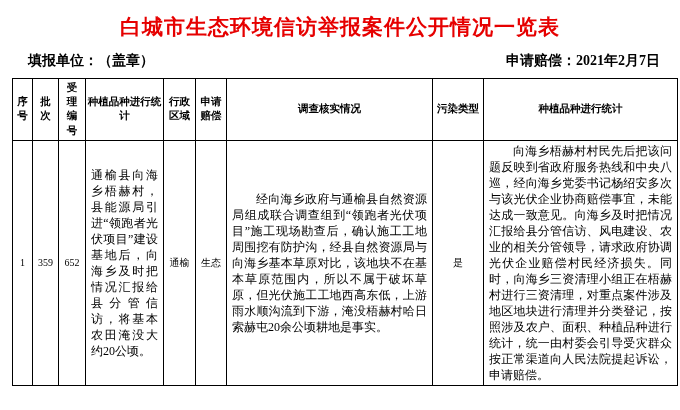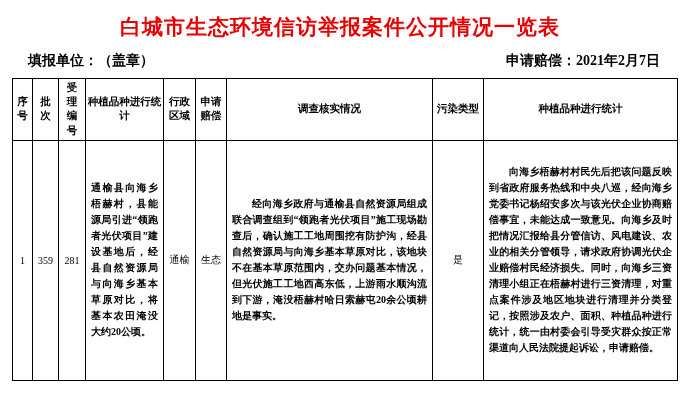--- a/index.html
+++ b/index.html
@@ -48,26 +48,25 @@
   }
   .hw { display: inline-block; word-break: break-all; line-height: 1.35; }
   .w1 { width: 11px; }
   .w2 { width: 22px; }
   td.center {
     text-align: center;
     vertical-align: middle;
     font-size: 10px;
   }
   td.long {
-    font-size: 10px;
+    font-size: 12px;
     line-height: 16px;
     text-align: justify;
     vertical-align: middle;
     padding: 2px 5px;
-    font-weight: bold;
   }
   td.indent { text-indent: 2em; }
 </style>
 </head>
 <body>
 
 <div class="page">
 
   <h1 class="title" style="color: rgb(230, 0, 0);">白城市生态环境信访举报案件公开情况一览表</h1>
 
@@ -98,24 +97,24 @@
         <th><span class="hw w2">申请赔偿</span></th>
         <th>调查核实情况</th>
         <th>污染类型</th>
         <th>种植品种进行统计</th>
       </tr>
     </thead>
     <tbody>
       <tr>
         <td class="center">1</td>
         <td class="center">359</td>
-        <td class="center">281</td>
-        <td class="long">通榆县向海乡梧赫村，县能源局引进“领跑者光伏项目”建设基地后，经县自然资源局与向海乡基本草原对比，将基本农田淹没大约20公顷。</td>
+        <td class="center">652</td>
+        <td class="long">通榆县向海乡梧赫村，县能源局引进“领跑者光伏项目”建设基地后，向海乡及时把情况汇报给县分管信访，将基本农田淹没大约20公顷。</td>
         <td class="center">通榆</td>
         <td class="center">生态</td>
-        <td class="long indent">经向海乡政府与通榆县自然资源局组成联合调查组到“领跑者光伏项目”施工现场勘查后，确认施工工地周围挖有防护沟，经县自然资源局与向海乡基本草原对比，该地块不在基本草原范围内，交办问题基本情况，但光伏施工工地西高东低，上游雨水顺沟流到下游，淹没梧赫村哈日索赫屯20余公顷耕地是事实。</td>
+        <td class="long indent">经向海乡政府与通榆县自然资源局组成联合调查组到“领跑者光伏项目”施工现场勘查后，确认施工工地周围挖有防护沟，经县自然资源局与向海乡基本草原对比，该地块不在基本草原范围内，所以不属于破坏草原，但光伏施工工地西高东低，上游雨水顺沟流到下游，淹没梧赫村哈日索赫屯20余公顷耕地是事实。</td>
         <td class="center">是</td>
         <td class="long indent">向海乡梧赫村村民先后把该问题反映到省政府服务热线和中央八巡，经向海乡党委书记杨绍安多次与该光伏企业协商赔偿事宜，未能达成一致意见。向海乡及时把情况汇报给县分管信访、风电建设、农业的相关分管领导，请求政府协调光伏企业赔偿村民经济损失。同时，向海乡三资清理小组正在梧赫村进行三资清理，对重点案件涉及地区地块进行清理并分类登记，按照涉及农户、面积、种植品种进行统计，统一由村委会引导受灾群众按正常渠道向人民法院提起诉讼，申请赔偿。</td>
       </tr>
     </tbody>
   </table>
 
 </div>
 
 </body></html>

